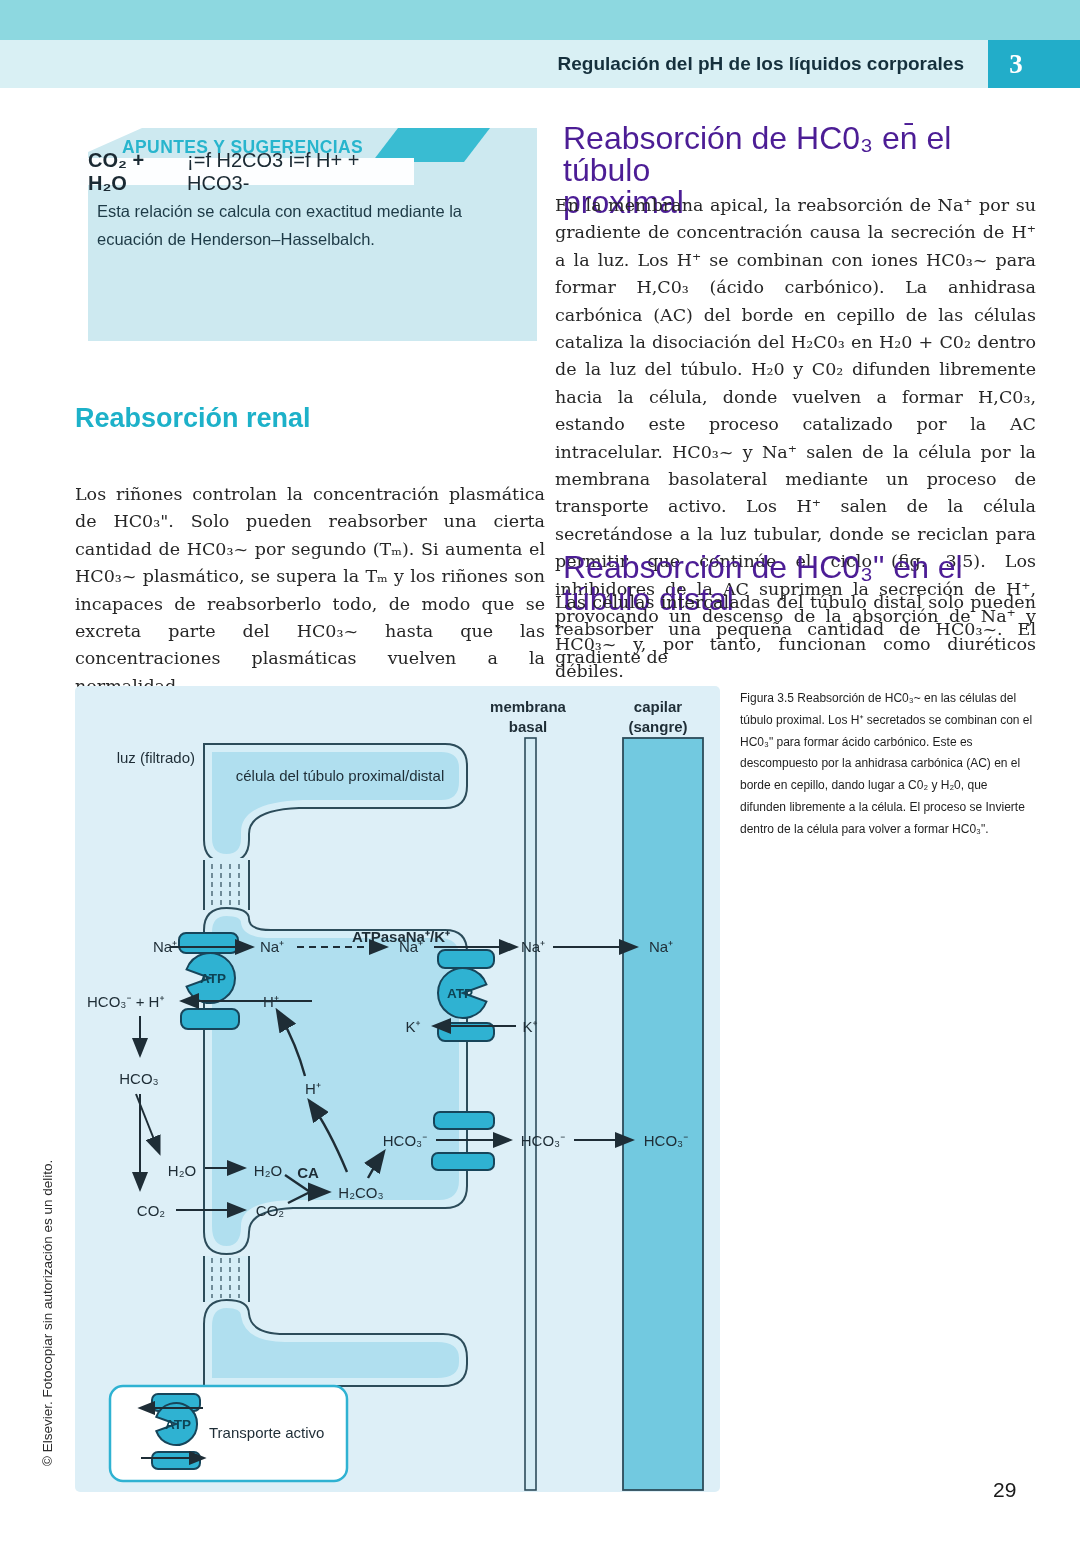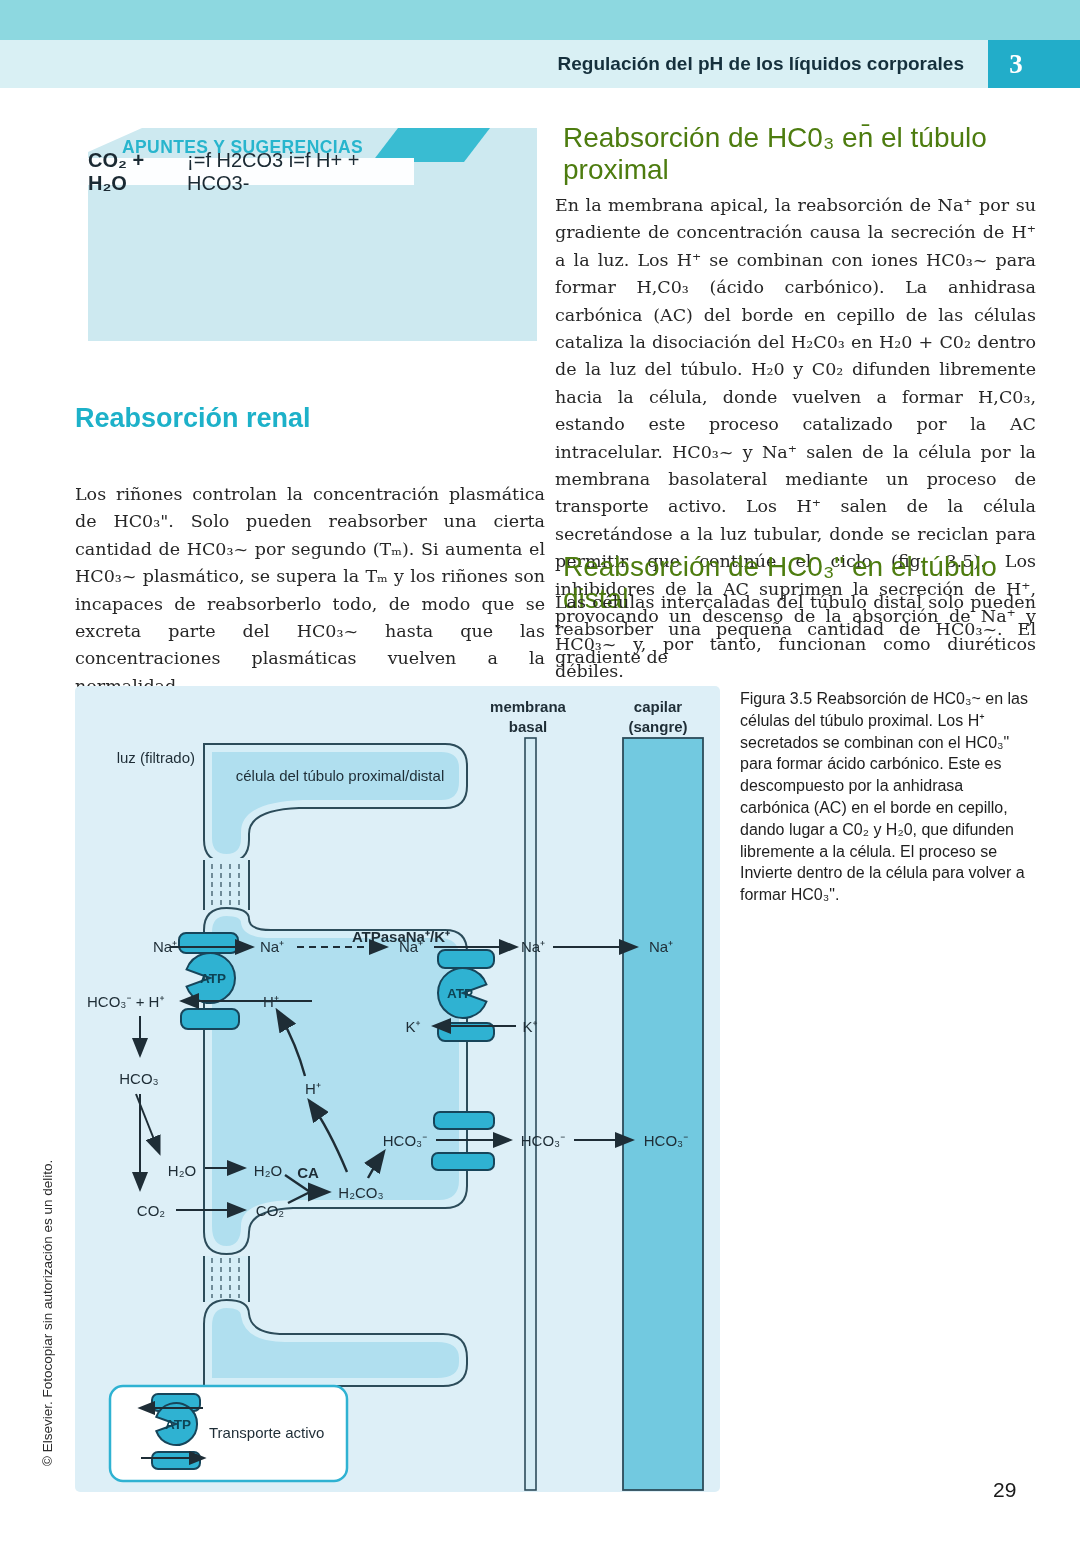--- a/index.html
+++ b/index.html
@@ -25,24 +25,24 @@
       display:flex;align-items:center;padding-left:8px;box-sizing:border-box;color:#1b2a33;font-size:20px;}
   .eqstrip .lhs{font-weight:bold;margin-right:4px;}
   .notesbody{left:97px;top:197px;width:433px;color:#1d3a46;font-size:16.5px;line-height:28.2px;}
   .notesbody p{margin:0;}
   .notesbody p.j{text-align:justify;}
   
   .lhead{left:75px;top:402px;width:470px;font-size:27px;line-height:33px;font-weight:bold;color:#1db1c9;}
   .serifpar{font-family:"DejaVu Serif","Liberation Serif",serif;font-size:17.5px;line-height:27.4px;
       color:#262626;text-align:justify;margin:0;}
   .lpar{left:75px;top:481px;width:470px;}
-  .rhead{width:480px;font-size:28px;line-height:32px;font-weight:400;color:#4d7c0f;}
+  .rhead{width:480px;font-size:32px;line-height:32px;font-weight:400;color:#4c1d95;}
   .rpar{width:481px;}
   
-  .caption{left:740px;top:688px;width:294px;font-size:16px;line-height:21.8px;color:#1e1e1e;}
+  .caption{left:740px;top:688px;width:294px;font-size:12px;line-height:21.8px;color:#1e1e1e;}
   
   .vtext{left:40px;top:1466px;transform-origin:0 0;transform:rotate(-90deg);
       white-space:nowrap;font-size:13.5px;color:#2b2b2b;}
   .pagenum{left:993px;top:1478px;font-size:21px;color:#1a1a1a;}
   
   svg text{font-family:"Liberation Sans",sans-serif;font-size:15px;fill:#1e2d36;}
   svg text.b{font-weight:bold;}
   svg text.atp{font-size:13.5px;font-weight:bold;fill:#0d4455;}
   svg text.wm{font-size:44px;font-weight:bold;fill:#8a979e;opacity:.45;letter-spacing:2px;}
 </style>
@@ -58,20 +58,21 @@
 </div>
 
 <div class="abs notesbox"></div>
 <div class="abs flap"></div>
 <div class="abs notestitle">APUNTES Y SUGERENCIAS</div>
 <div class="abs eqstrip">
   <span class="lhs">CO₂ + H₂O</span>
   <span>¡=f H2CO3 i=f H+ + HCO3-</span>
 </div>
 <div class="abs notesbody">
+  <p>Esta relación se calcula con exactitud mediante la ecuación de Henderson–Hasselbalch.</p>
 </div>
 
 <div class="abs lhead">
   <div>Reabsorción renal</div>
 </div>
 <p class="abs serifpar lpar">Los riñones controlan la concentración plasmática de HC0₃". Solo pueden reabsorber una cierta cantidad de HC0₃~ por segundo (Tₘ). Si aumenta el HC0₃~ plasmático, se supera la Tₘ y los riñones son incapaces de reabsorberlo todo, de modo que se excreta parte del HC0₃~ hasta que las concentraciones plasmáticas vuelven a la normalidad.</p>
 
 <div class="abs rhead" style="left:563px;top:122px;">
   <div>Reabsorción de HC0₃ en̄ el túbulo</div>
   <div>proximal</div>

